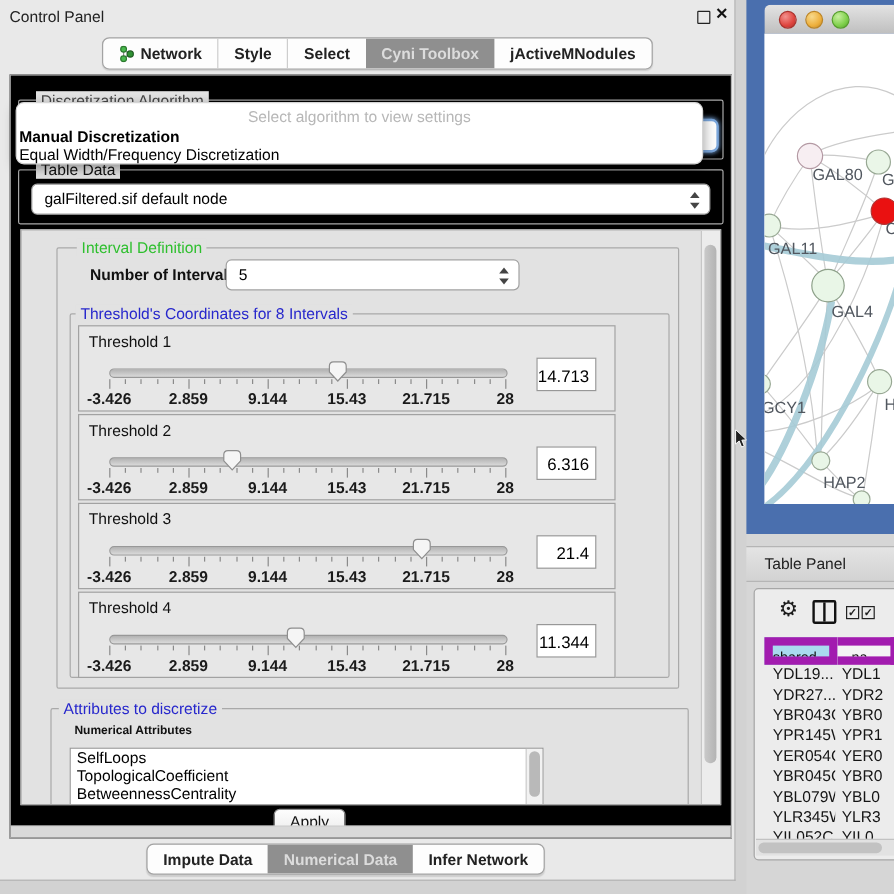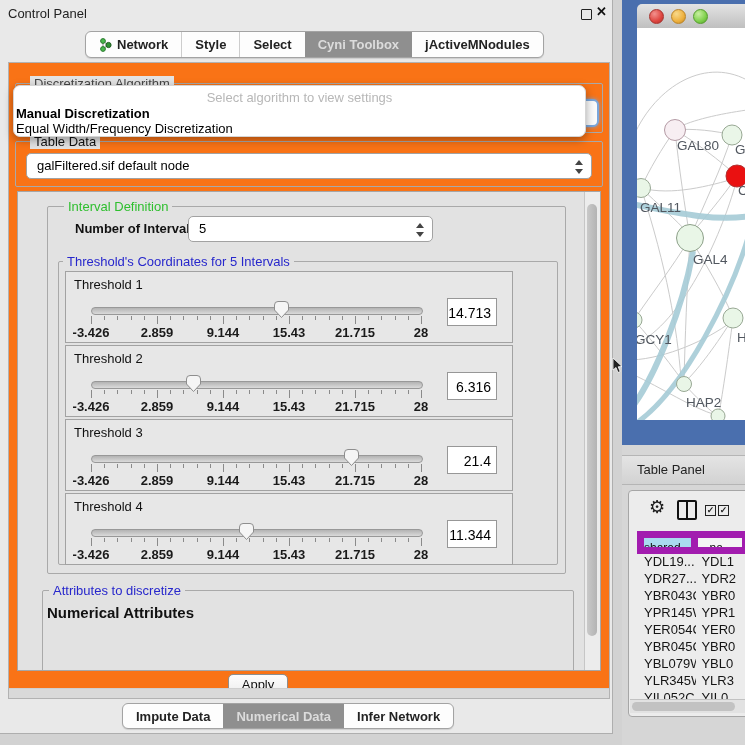--- a/index.html
+++ b/index.html
@@ -16,21 +16,21 @@
     border-radius:6px;overflow:hidden;height:25px;box-shadow:0 1px 1px rgba(0,0,0,.12);}
   .tab{display:flex;align-items:center;gap:5px;padding:0 13px;font-size:13px;font-weight:bold;
     color:#222;white-space:nowrap;cursor:default;}
   .tab+.tab{border-left:1px solid #cdcdcd;}
   .tab.sel{background:#8f8f8f;color:#dcdcdc;border-left:none;}
   .tab.sel+.tab{border-left:none;}
   #top-tabbar{left:85px;top:31px;}
   #bottom-tabbar{left:122px;top:703px;height:24px;}
   
   #main-panel{position:absolute;left:8px;top:62px;width:600px;height:635px;
-    background:#f97316;border:1px solid #b2b2b2;}
+    background:#000000;border:1px solid #b2b2b2;}
   .groupbox{position:absolute;border:1px solid #a9a9a9;border-radius:2px;}
   .group-title{position:absolute;top:-8px;left:14px;background:#e3e3e3;padding:0 4px;
     font-size:13px;white-space:nowrap;}
   .gt-green{color:#2ebf2e;}
   .gt-blue{color:#2727cc;}
   .gt-dark{color:#474747;}
   
   .combo{position:absolute;background:#fff;border:1px solid #a2a2a2;border-radius:5px;
     font-size:13px;color:#000;line-height:24px;padding-left:10px;box-sizing:border-box;height:26px;}
   .stepper{position:absolute;right:8px;top:5px;width:9px;height:16px;}
@@ -171,21 +171,21 @@
 
       <div class="groupbox" style="left:29px;top:14px;width:517px;height:366px;background:#e2e2e2;">
         <span class="group-title gt-green" style="left:16px;background:#e2e2e2;">Interval Definition</span>
         <div style="position:absolute;left:27px;top:14px;font-size:13px;font-weight:bold;color:#111;">Number of Intervals</div>
         <div class="combo" style="left:140px;top:9px;width:245px;">
           <span>5</span>
           <span class="stepper"></span>
         </div>
 
         <div class="groupbox" style="left:10px;top:54px;width:498px;height:302px;background:#e2e2e2;">
-          <span class="group-title gt-blue" style="left:4px;background:#e2e2e2;">Threshold's Coordinates for 5 Intervals</span>
+          <span class="group-title gt-blue" style="left:4px;background:#e2e2e2;">Threshold's Coordinates for 8 Intervals</span>
           <div id="threshold-list" style="position:absolute;left:6px;top:9px;">
   <div class="thr">
     <div class="thr-label">Threshold 1</div>
     <div class="thr-track"></div>
     <svg class="thr-thumb" width="17" height="19" viewBox="0 0 17 19" style="left: 206.975px;">
       <path d="M1.5,5 Q1.5,1.5 5,1.5 L12,1.5 Q15.5,1.5 15.5,5 L15.5,10 L8.5,17.5 L1.5,10 Z" fill="#f5f5f5" stroke="#8e8e8e"></path>
     </svg>
     <div class="thr-ticks">
                   <i style="left: 0px; height: 8px;"></i>
                   <i style="left: 13.2px; height: 4px;"></i>
@@ -358,21 +358,30 @@
                   <b style="left: 100%;">28</b>
                 </div>
     <div class="thr-value">11.344</div>
   </div>
 </div>
         </div>
       </div>
 
       <div class="groupbox" style="left:24px;top:398px;width:530px;height:82px;background:#e2e2e2;">
         <span class="group-title gt-blue" style="left:6px;background:#e2e2e2;">Attributes to discretize</span>
-        <div style="position:absolute;left:4px;top:13px;font-size:15px;font-weight:bold;color:#111;">Numerical Attributes</div>
+        <div style="position:absolute;left:19px;top:13px;font-size:10px;font-weight:bold;color:#111;">Numerical Attributes</div>
+        <div id="attr-list">
+
+        <div class="it">SelfLoops</div>
+            <div class="it">TopologicalCoefficient</div>
+            <div class="it">BetweennessCentrality</div>
+            <div id="attr-vscroll">
+              <div class="thumb"></div>
+            </div>
+          </div>
       </div>
 
       <div class="vscroll">
         <div class="thumb" style="top:12px;height:432px;"></div>
       </div>
     </div>
 
     <div id="apply-btn">Apply</div>
     <div class="panel-strip"></div>
   </div>

